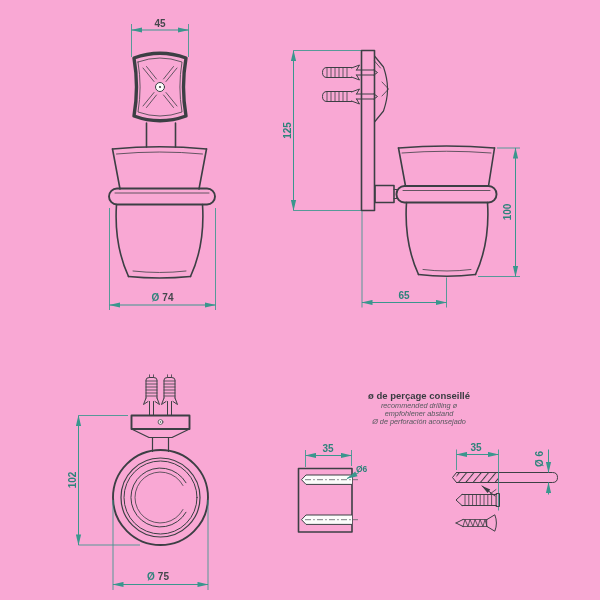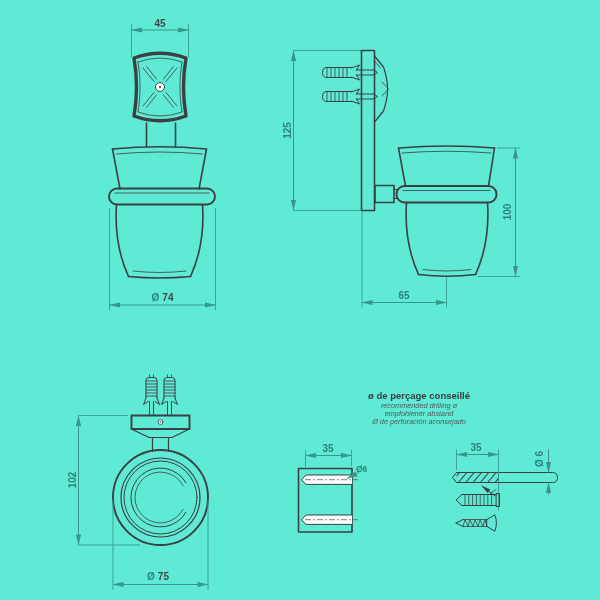--- a/index.html
+++ b/index.html
@@ -1,16 +1,16 @@
 <!DOCTYPE html>
 <html><head>
 <meta charset="utf-8">
 <style>
   html,body{margin:0;padding:0;background:#ffffff;}
-  #stage{position:relative;width:600px;height:600px;background:#5eead4;overflow:hidden;}
+  #stage{position:relative;width:600px;height:600px;background:#f9a8d4;overflow:hidden;}
   svg text{font-family:"Liberation Sans", sans-serif;}
   .dimtxt{font-size:10px;font-weight:700;fill:#2e837b;}
   .dark{fill:#44474c;}
   .legend-title{font-size:9.5px;font-weight:700;fill:#393c41;}
   .legend-sub{font-size:7.3px;font-style:italic;fill:#55585d;}
   .callout{font-size:8.5px;font-weight:700;fill:#2e837b;}
   .ln{stroke:#3c3f44;fill:none;stroke-linecap:round;stroke-linejoin:round;}
   .w08{stroke-width:0.8;} .w1{stroke-width:1;} .w12{stroke-width:1.2;}
   .w15{stroke-width:1.6;} .w2{stroke-width:1.9;} .w35{stroke-width:3.4;}
   .dim{stroke:#3a968d;stroke-width:1;fill:none;}

